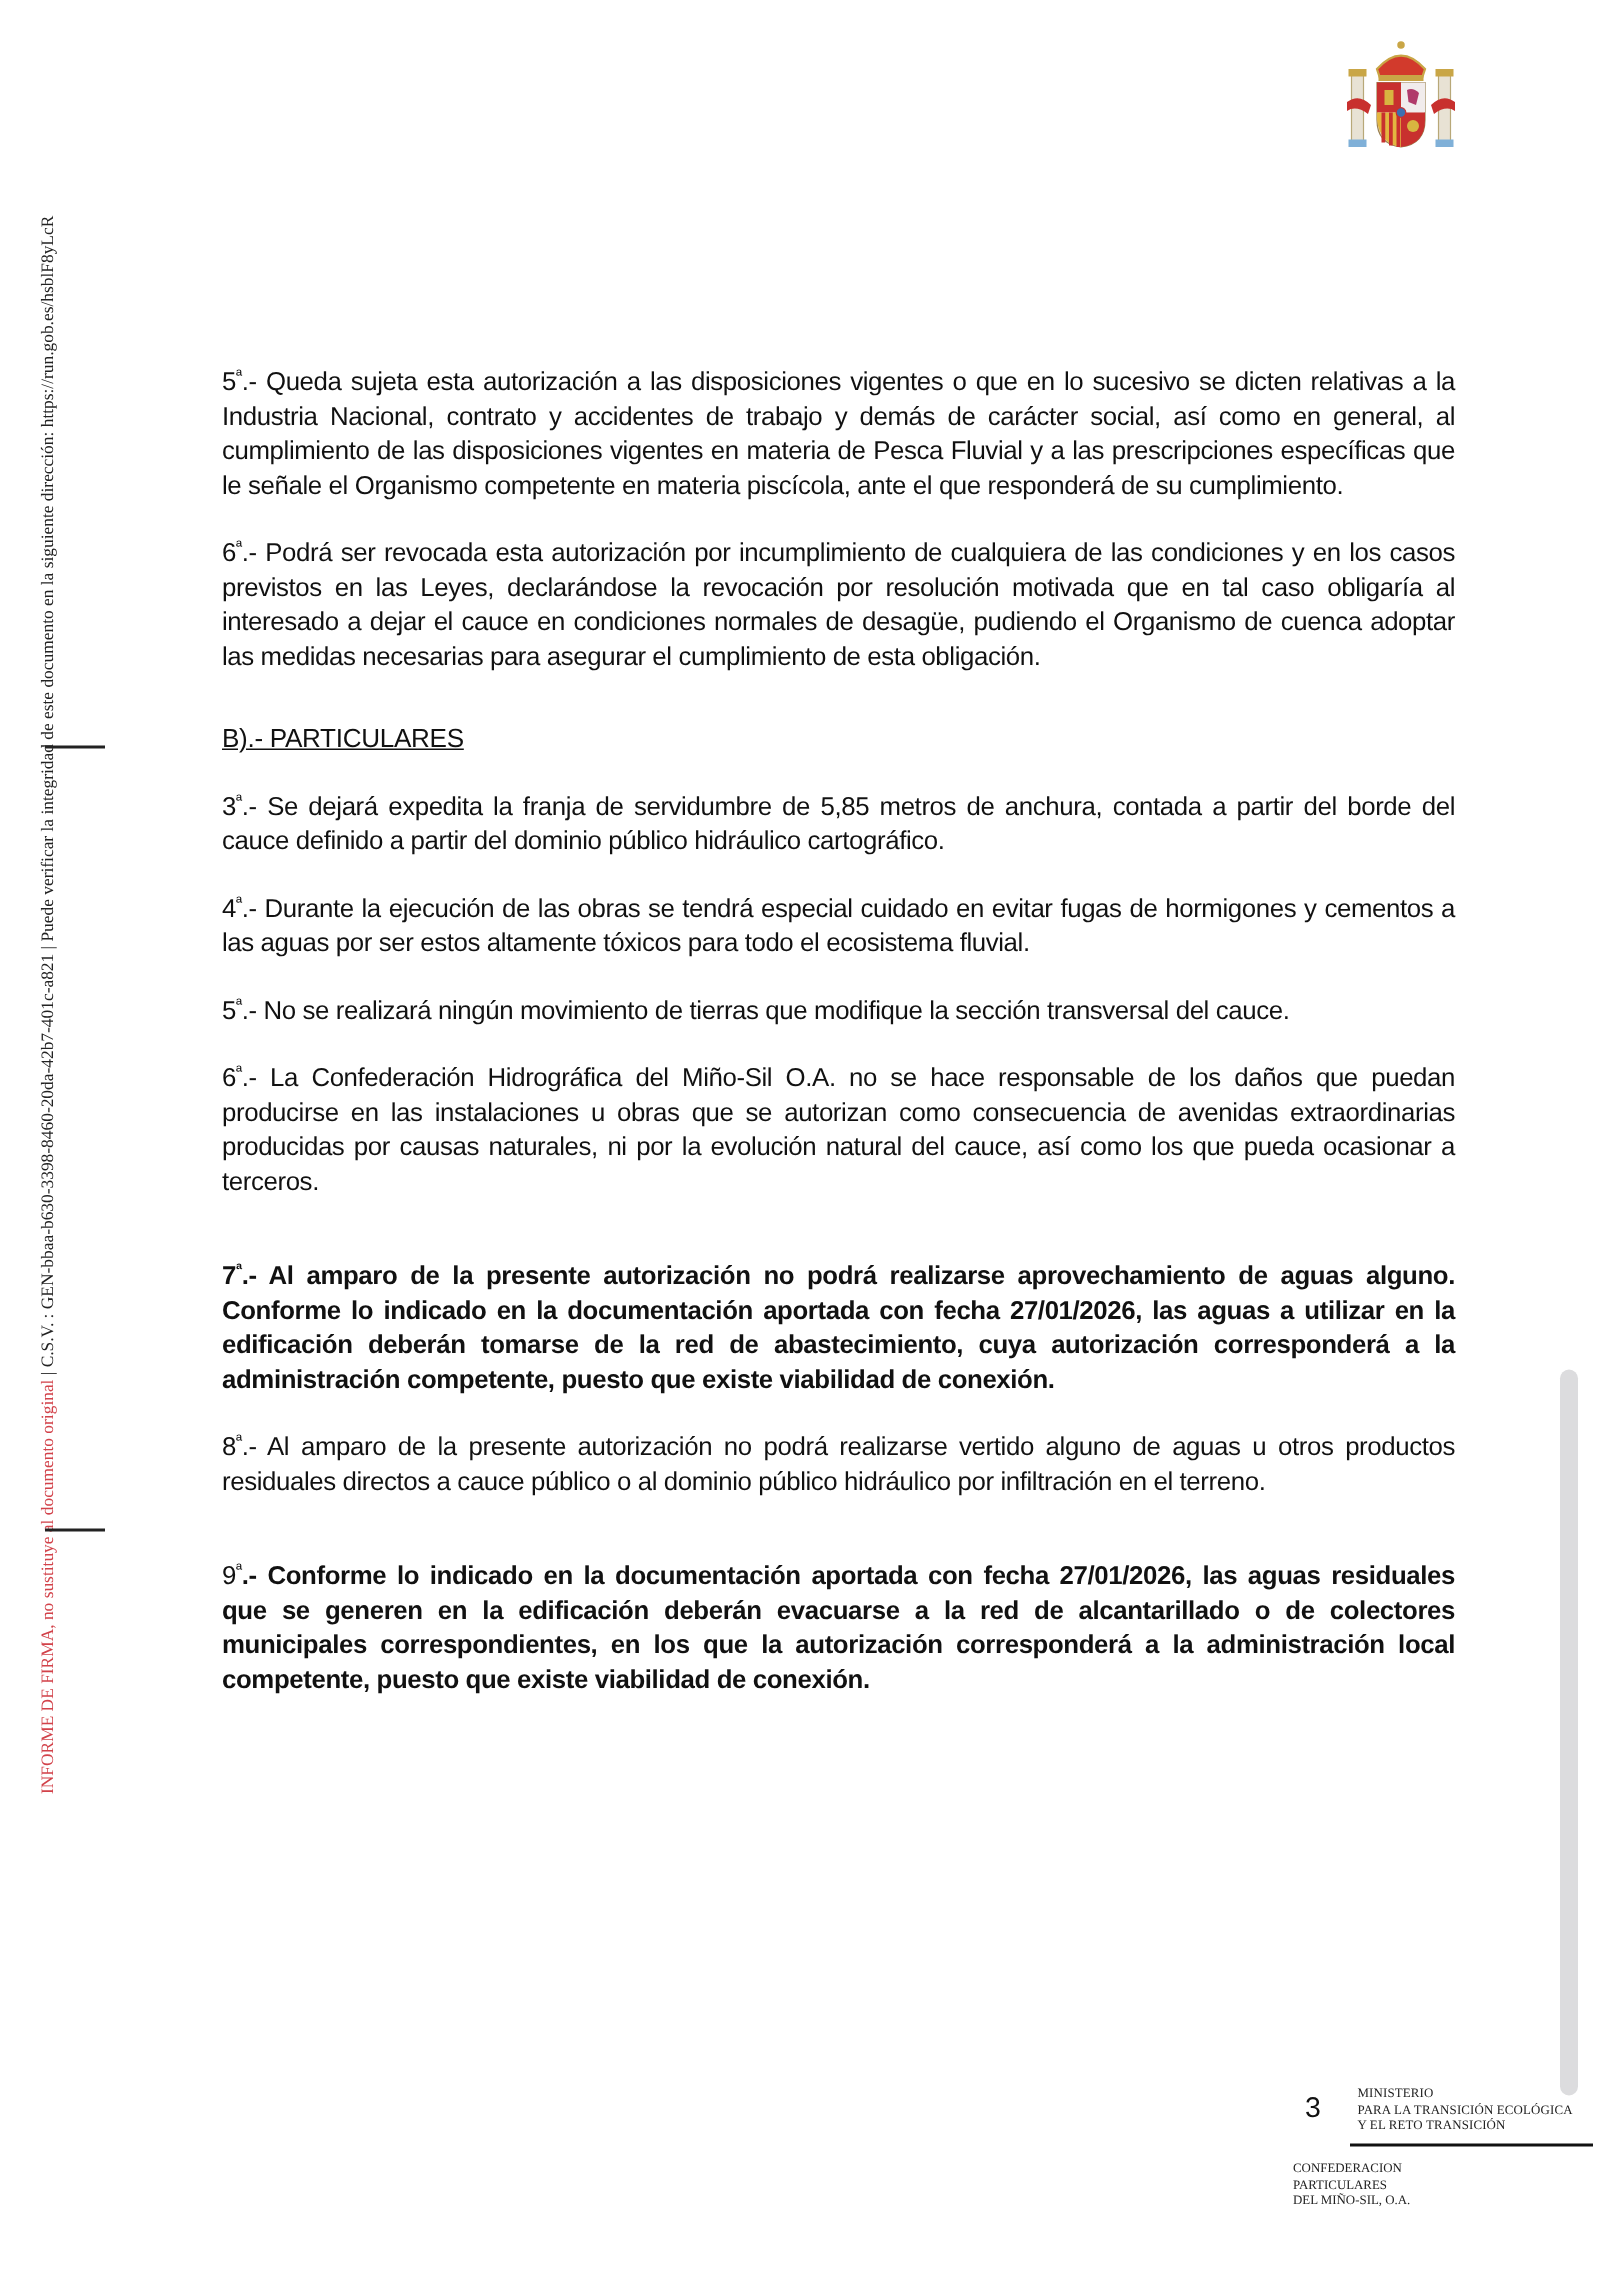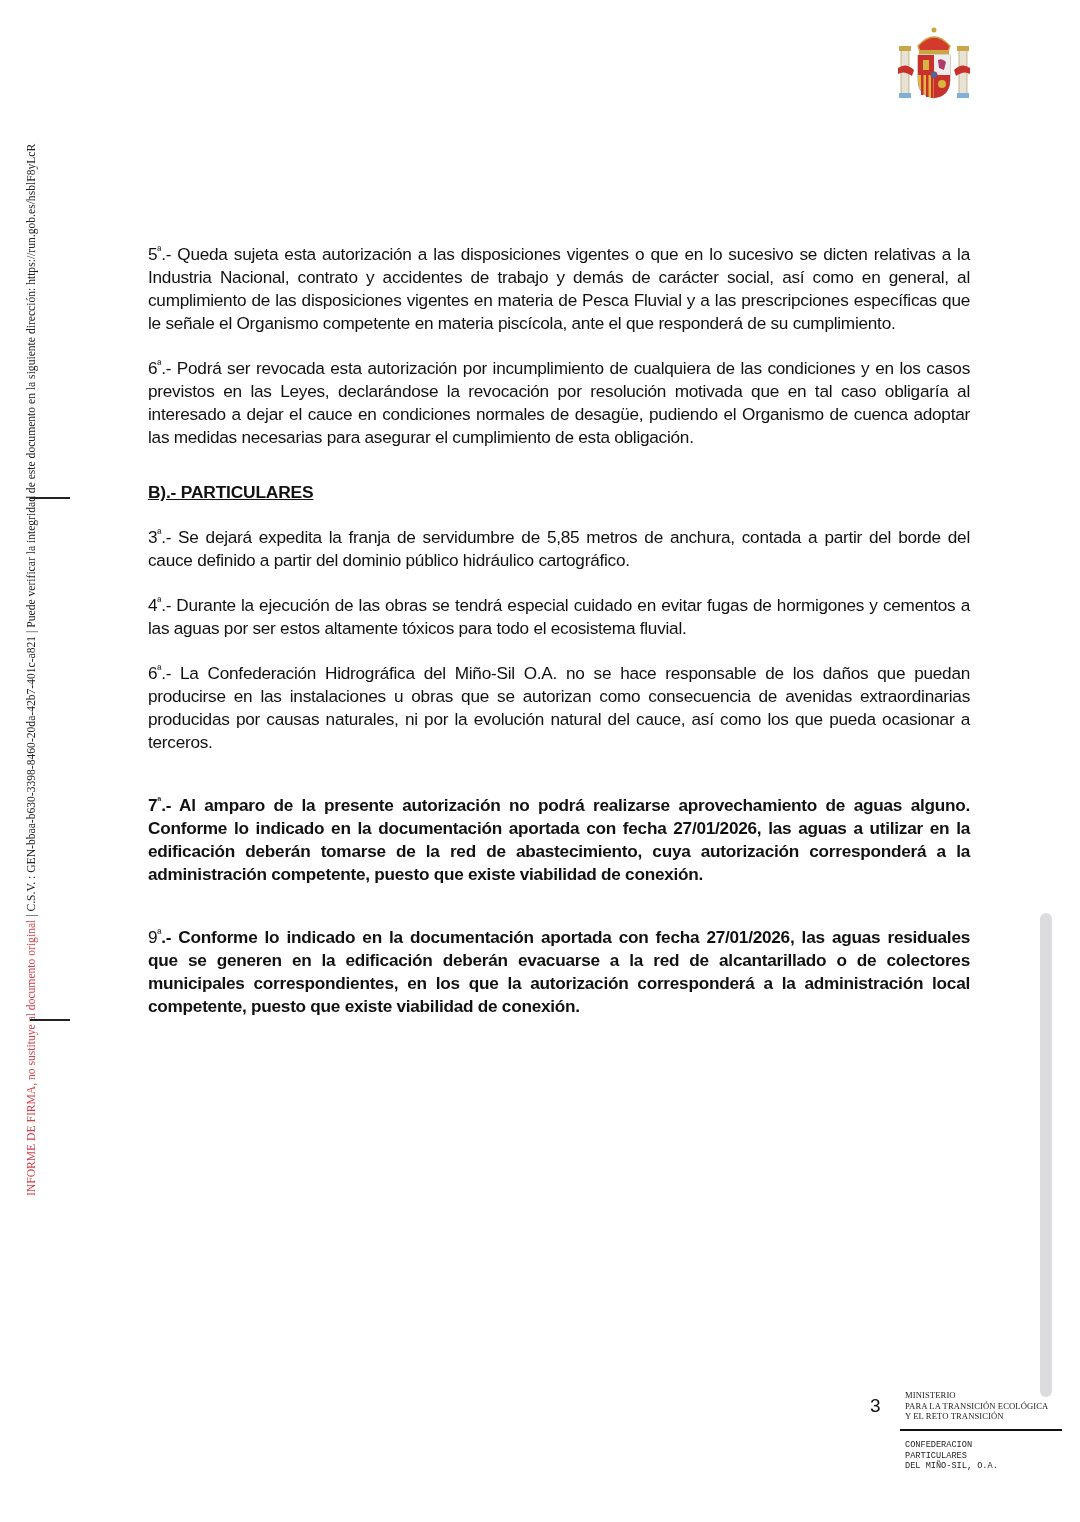--- a/index.html
+++ b/index.html
@@ -60,21 +60,21 @@
       text-align: justify;
       letter-spacing: -0.25px;
     }
     .para.bold { font-weight: bold; margin-top: 40px; }
     .num sup, sup.ord {
       font-size: 11px;
       vertical-align: 6px;
       line-height: 0;
     }
     .section-heading {
-      font-weight: bold;
+      font-weight: normal;
       text-decoration: underline;
       font-size: 17.4px;
       margin: 32px 0 22px 0;
       letter-spacing: -0.2px;
     }
     
     .page-num {
       position: absolute;
       left: 870px;
       top: 1395px;
@@ -94,23 +94,23 @@
     .footer-rule {
       position: absolute;
       left: 900px;
       top: 1429px;
       width: 162px;
       height: 2px;
       background: #111;
     }
     .confed {
       position: absolute;
-      left: 905px;
+      left: 862px;
       top: 1440px;
-      font-family: Liberation Mono, monospace;
+      font-family: Liberation Serif, serif;
       font-size: 8.6px;
       line-height: 10.5px;
       color: #222;
     }
     
     .scrollbar {
       position: absolute;
       left: 1040px;
       top: 913px;
       width: 12px;
@@ -166,25 +166,27 @@
   <p class="para"><span>6</span><sup class="ord">ª</sup><span>.- Podrá ser revocada esta autorización por incumplimiento de cualquiera de las condiciones y en los casos previstos en las Leyes, declarándose la revocación por resolución motivada que en tal caso obligaría al interesado a dejar el cauce en condiciones normales de desagüe, pudiendo el Organismo de cuenca adoptar las medidas necesarias para asegurar el cumplimiento de esta obligación.</span></p>
 
   <div class="section-heading">B).- PARTICULARES</div>
 
 
 
   <p class="para"><span>3</span><sup class="ord">ª</sup><span>.- Se dejará expedita la franja de servidumbre de 5,85 metros de anchura, contada a partir del borde del cauce definido a partir del dominio público hidráulico cartográfico.</span></p>
 
   <p class="para"><span>4</span><sup class="ord">ª</sup><span>.- Durante la ejecución de las obras se tendrá especial cuidado en evitar fugas de hormigones y cementos a las aguas por ser estos altamente tóxicos para todo el ecosistema fluvial.</span></p>
 
+  <p class="para"><span>5</span><sup class="ord">ª</sup><span>.- No se realizará ningún movimiento de tierras que modifique la sección transversal del cauce.</span></p>
 
   <p class="para"><span>6</span><sup class="ord">ª</sup><span>.- La Confederación Hidrográfica del Miño-Sil O.A. no se hace responsable de los daños que puedan producirse en las instalaciones u obras que se autorizan como consecuencia de avenidas extraordinarias producidas por causas naturales, ni por la evolución natural del cauce, así como los que pueda ocasionar a terceros.</span></p>
 
   <p class="para bold"><span>7</span><sup class="ord">ª</sup><span>.- Al amparo de la presente autorización no podrá realizarse aprovechamiento de aguas alguno. Conforme lo indicado en la documentación aportada con fecha 27/01/2026, las aguas a utilizar en la edificación deberán tomarse de la red de abastecimiento, cuya autorización corresponderá a la administración competente, puesto que existe viabilidad de conexión.</span></p>
 
+  <p class="para"><span>8</span><sup class="ord">ª</sup><span>.- Al amparo de la presente autorización no podrá realizarse vertido alguno de aguas u otros productos residuales directos a cauce público o al dominio público hidráulico por infiltración en el terreno.</span></p>
 
   <p class="para bold"><span style="font-weight:normal;">9</span><sup class="ord" style="font-weight:normal;">ª</sup><span>.- Conforme lo indicado en la documentación aportada con fecha 27/01/2026, las aguas residuales que se generen en la edificación deberán evacuarse a la red de alcantarillado o de colectores municipales correspondientes, en los que la autorización corresponderá a la administración local competente, puesto que existe viabilidad de conexión.</span></p>
 </div>
 
 <div class="page-num">3</div>
 <div class="ministry">
   <div>MINISTERIO</div>
   <div>PARA LA TRANSICIÓN ECOLÓGICA</div>
   <div>Y EL RETO TRANSICIÓN</div>
 </div>

